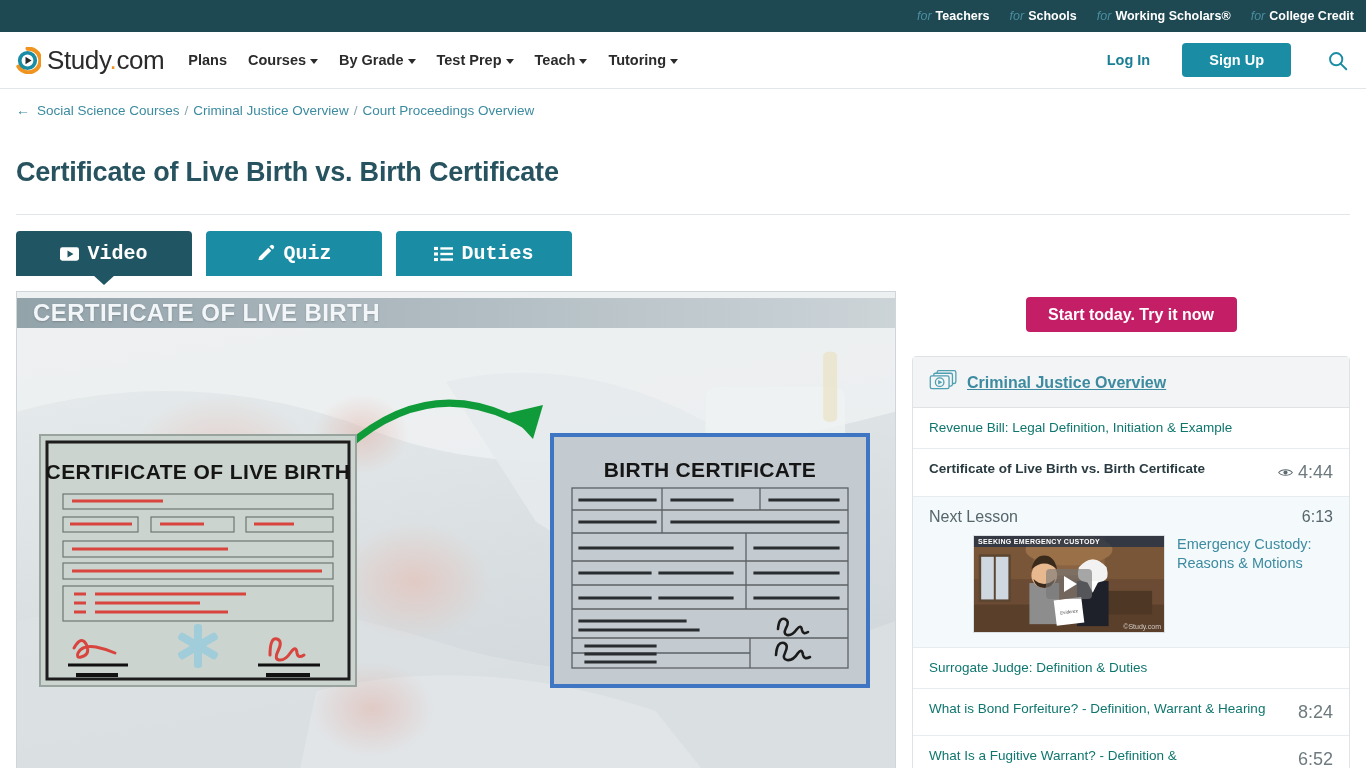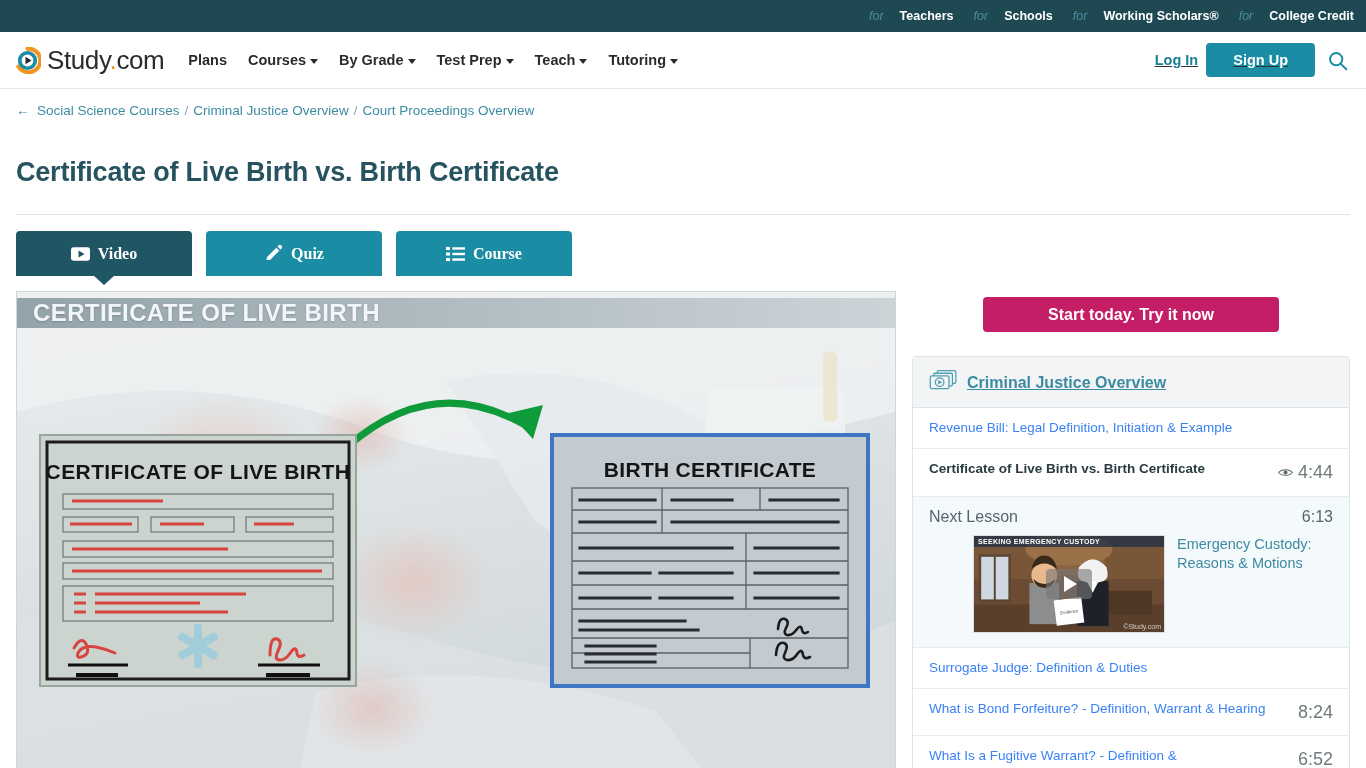--- a/index.html
+++ b/index.html
@@ -11,41 +11,41 @@
     color:#333;
   }
 
   
   .topbar{
     height:32px; background:#1e4852; display:flex; align-items:center;
     justify-content:flex-end; padding:0 12px; gap:20px;
   }
   .topbar a{
     color:#ffffff; font-size:12.5px; text-decoration:none; white-space:nowrap;
-    display:inline-flex; align-items:baseline; gap:16px; font-weight:600;
+    display:inline-flex; align-items:baseline; gap:4px; font-weight:600;
   }
   .topbar a .for{ color:#4a8fa0; font-style:italic; font-weight:400; }
 
   
   .nav{
     height:57px; background:#fff; display:flex; align-items:center;
     padding:0 14px; border-bottom:1px solid #e3e6e8; position:relative;
   }
   .logo{ display:flex; align-items:center; gap:6px; text-decoration:none; margin-right:24px;}
   .logo-mark{ width:27px; height:27px; flex:0 0 27px; }
   .logo-text{ font-size:26px; font-weight:400; color:#2b2b2b; letter-spacing:-.4px;}
   .logo-text .dot{ color:#f0941f; }
   .navitems{ display:flex; align-items:center; gap:21px; }
   .navitem{
     font-size:14.5px; font-weight:bold; color:#2b2b2b; text-decoration:none;
     display:inline-flex; align-items:center; gap:4px; white-space:nowrap;
   }
   .caret{ width:0;height:0;border-left:4px solid transparent;border-right:4px solid transparent;
           border-top:5px solid #2b2b2b; display:inline-block; margin-top:2px;}
-  .nav-right{ margin-left:auto; display:flex; align-items:center; gap:8px;text-decoration:underline; }
+  .nav-right{ margin-left:auto; display:flex; align-items:center; gap:32px; }
   .login{ font-size:14.5px; font-weight:bold; color:#1a7f94; text-decoration:none;}
   .signup{
     background:#1a8ca3; color:#fff; font-size:14.5px; font-weight:bold;
     border:none; border-radius:4px; padding:9px 27px; cursor:pointer;
     font-family:inherit;
   }
   .searchbtn{ background:none;border:none;cursor:pointer;padding:2px 4px;line-height:0;}
 
   
   .crumbbar{ padding:13px 16px 0 16px; }
@@ -59,22 +59,22 @@
     font-size:27px; font-weight:bold; color:#26535f; margin:39px 0 0 16px;
     letter-spacing:-.2px;
   }
   .title-rule{ margin:26px 16px 0 16px; border-bottom:1px solid #e3e6e8; }
 
   
   .tabs{ display:flex; gap:14px; padding:16px 0 0 16px; }
   .tab{
     border:none; border-radius:4px 4px 0 0; padding:0 20px; height:45px;
     display:flex; align-items:center; justify-content:center; gap:8px;
-    color:#fff; font-size:16px; font-weight:bold; cursor:pointer;
-    font-family:Liberation Serif, serif; position:relative; min-width:176px;
+    color:#fff; font-size:20px; font-weight:bold; cursor:pointer;
+    font-family:Liberation Mono, monospace; position:relative; min-width:176px;
   }
   .tab.video{ background:#205663; }
   .tab.quiz, .tab.course{ background:#1a8ca3; }
   .tab.video::after{
     content:""; position:absolute; bottom:-9px; left:50%; transform:translateX(-50%);
     border-left:11px solid transparent; border-right:11px solid transparent;
     border-top:10px solid #205663;
   }
   .tab-ico{ line-height:0; display:inline-flex; }
 
@@ -101,36 +101,36 @@
   .doc{ position:absolute; }
   .doc-left{ left:21px; top:141px; width:320px; height:255px; }
   .doc-right{ left:533px; top:141px; width:320px; height:255px; }
   .watermark{
     position:absolute; right:18px; bottom:-4px; font-size:21px; color:rgba(255,255,255,.55);
     font-weight:600; display:flex; align-items:center; gap:4px; z-index:4;
   }
 
   
   .cta{
-    display:block; margin:6px auto 0 auto; width:296px; height:35px;
+    display:block; margin:6px auto 0 auto; width:211px; height:35px;
     background:#c41e67; color:#fff; border:none; border-radius:4px;
     font-size:16px; font-weight:bold; cursor:pointer; font-family:inherit;
   }
   .course-card{
     margin-top:24px; border:1px solid #e0e3e5; border-radius:4px; background:#fff;
   }
   .course-head{ background:#f3f4f5; padding:12px 16px 11px 16px; border-bottom:1px solid #e0e3e5;}
   .course-head-top{ display:flex; align-items:center; gap:9px; }
   .course-title{ color:#3c8ba0; font-size:16px; font-weight:600; }
   .course-sub{ color:#6e7a7e; font-size:13px; margin-top:7px; }
   .lesson{
     padding:11px 16px; border-bottom:1px solid #e9ecee; display:flex;
     align-items:flex-start; gap:10px; font-size:13.5px; line-height:1.35;
   }
-  .lesson a{ color:#3b82f6; text-decoration:none; flex:1; }
+  .lesson a{ color:#0f766e; text-decoration:none; flex:1; }
   .lesson .cur{ color:#2a3b41; font-weight:bold; flex:1; }
   .lesson .time{ color:#6e7a7e; font-size:18px; white-space:nowrap; display:flex; align-items:center; gap:5px;}
   .next-block{ background:#f4f9fb; padding:11px 16px 14px 16px; border-bottom:1px solid #e9ecee;}
   .next-head{ display:flex; justify-content:space-between; font-size:16px; color:#55666c; }
   .next-body{ display:flex; gap:12px; margin-top:9px;margin-left:44px; }
   .thumb{ width:192px; height:98px; flex:0 0 192px; position:relative; overflow:hidden; border:1px solid #d9dfe2;}
   .thumb .play{
     position:absolute; left:50%; top:50%; transform:translate(-50%,-50%);
     width:46px;height:30px;background:rgba(120,120,120,.62);border-radius:4px;
     display:flex;align-items:center;justify-content:center;
@@ -255,21 +255,21 @@
     <span class="tab-ico">
       <svg width="19" height="16" viewBox="0 0 24 20" fill="#fff">
         <rect x="0" y="1" width="5" height="4"></rect>
           <rect x="0" y="8" width="5" height="4"></rect>
           <rect x="0" y="15" width="5" height="4"></rect>
         <rect x="8" y="1.5" width="16" height="3"></rect>
           <rect x="8" y="8.5" width="16" height="3"></rect>
           <rect x="8" y="15.5" width="16" height="3"></rect>
       </svg>
     </span>
-    <span>Course</span>
+    <span>Duties</span>
   </button>
 </div>
 
 <div class="content">
 
   <div class="left-col">
     <div class="player">
 
       <svg class="vid-bg" viewBox="0 0 880 495" preserveAspectRatio="none">
         <defs>

